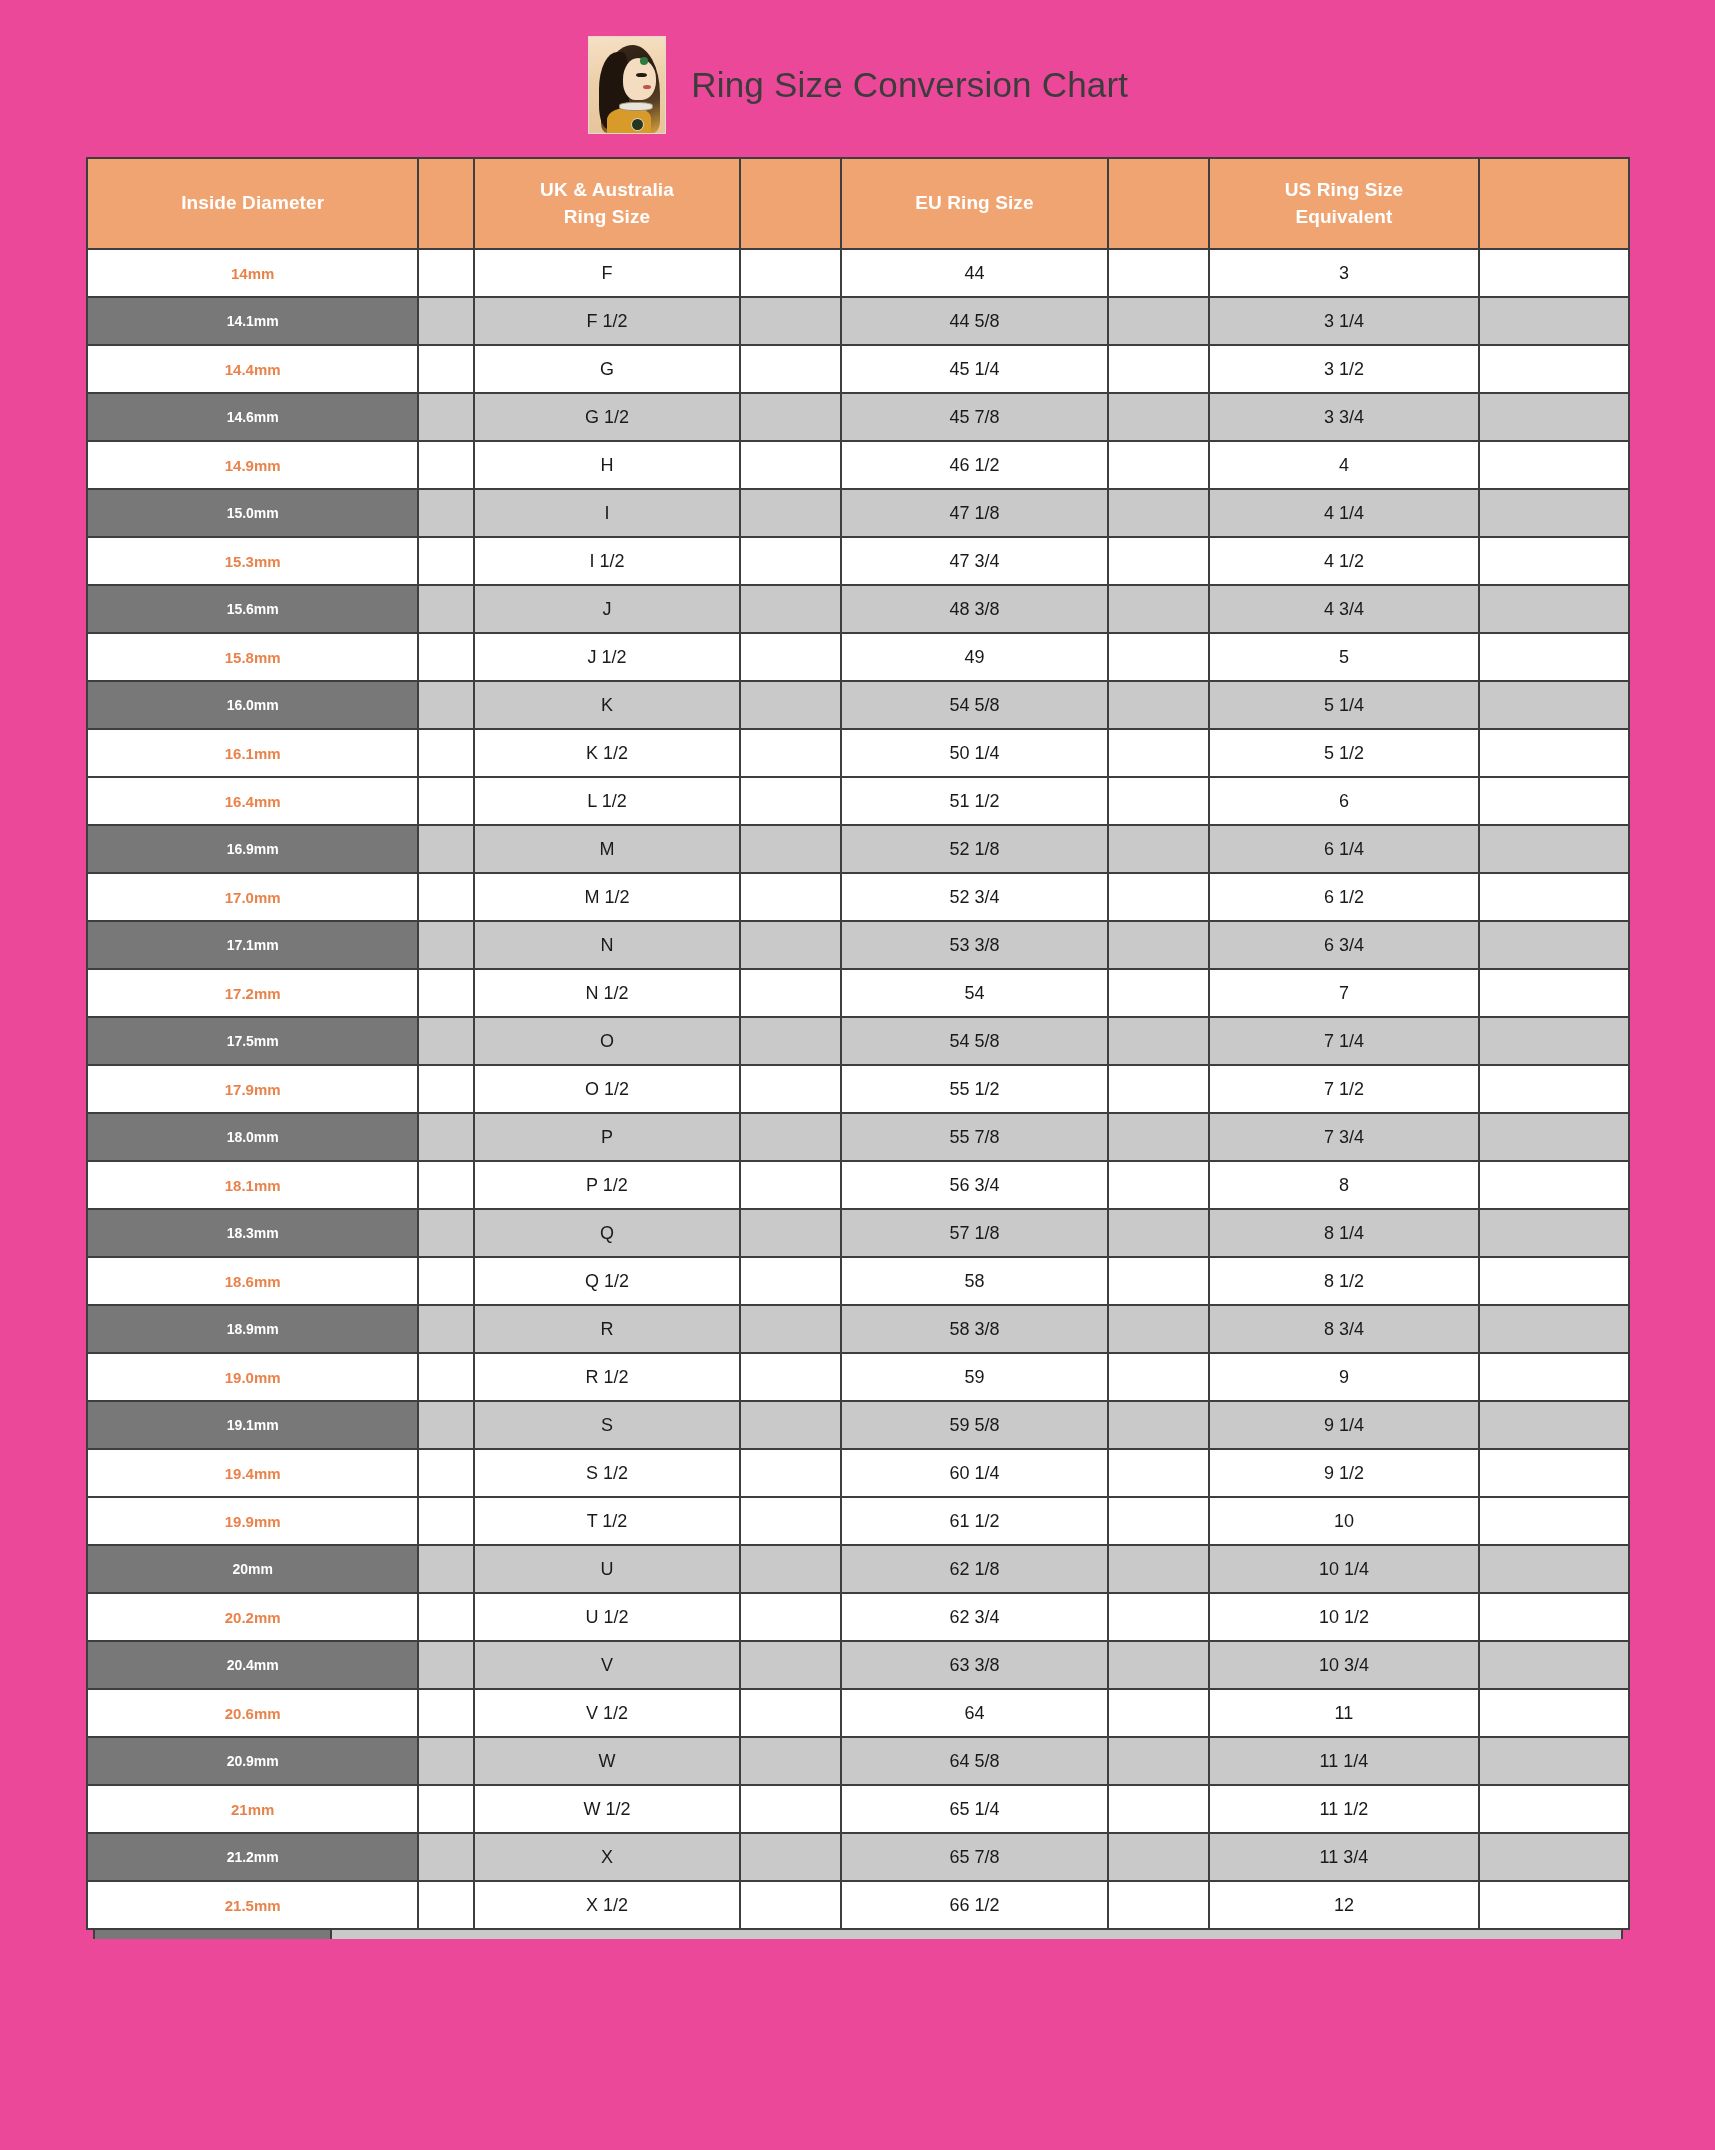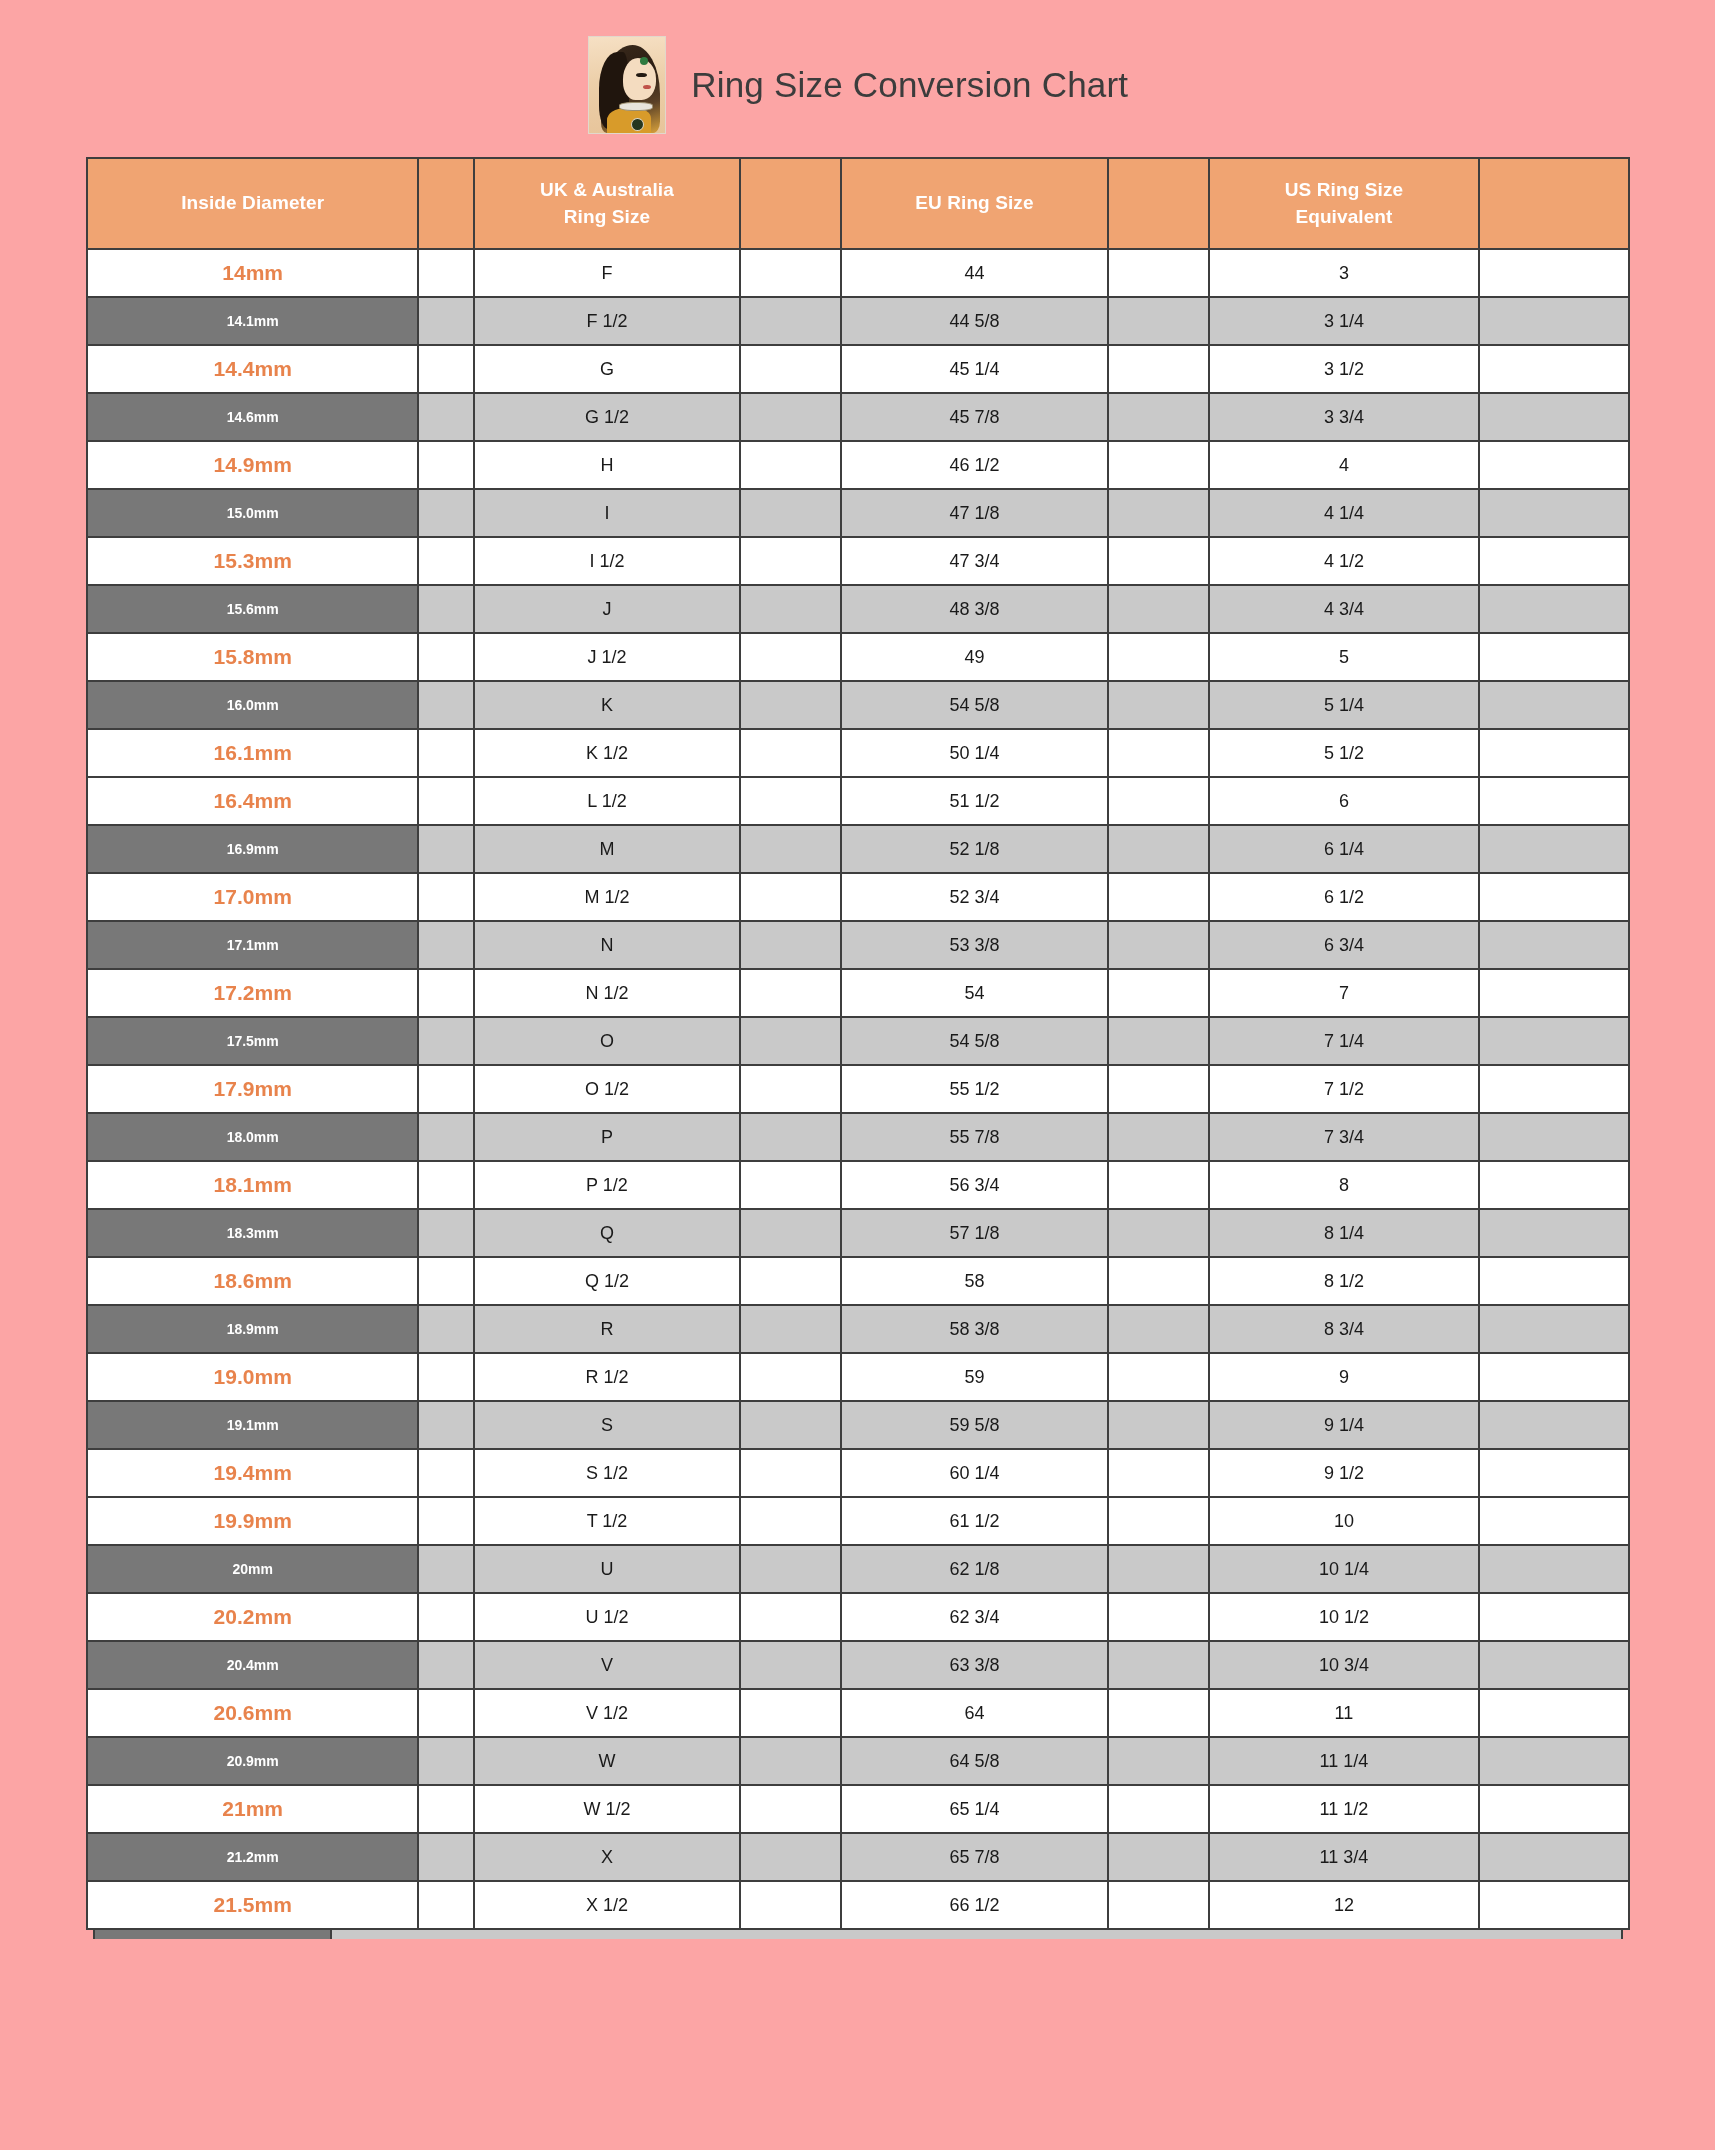--- a/index.html
+++ b/index.html
@@ -7,21 +7,21 @@
   html, body {
     width: 1716px;
     background: #ffffff;
     font-family: "Liberation Sans", sans-serif;
   }
 
   .page {
     position: relative;
     width: 1716px;
     height: 2151px;
-    background: #fca5a5;
+    background: #ec4899;
     overflow: hidden;
   }
 
   
   .title-bar {
     display: flex;
     align-items: center;
     justify-content: center;
     gap: 25.5px;
     padding-top: 36px;
@@ -176,21 +176,21 @@
 
   tbody td {
     font-size: 18px;
     color: #1a1a1a;
     font-weight: 400;
     height: 48px;
   }
 
   
   tr.light td            { background: #ffffff; }
-  tr.light td.diam       { background: #ffffff; color: #E8834C; font-weight: bold; font-size: 21px; }
+  tr.light td.diam       { background: #ffffff; color: #E8834C; font-weight: bold; font-size: 15px; }
 
   
   tr.dark td             { background: #C9C9C9; }
   tr.dark td.diam        { background: #787878; color: #ffffff; font-weight: bold; font-size: 14px; }
 
   td.spacer { }
 
   
   .bottom-sliver {
     width: 1530px;

